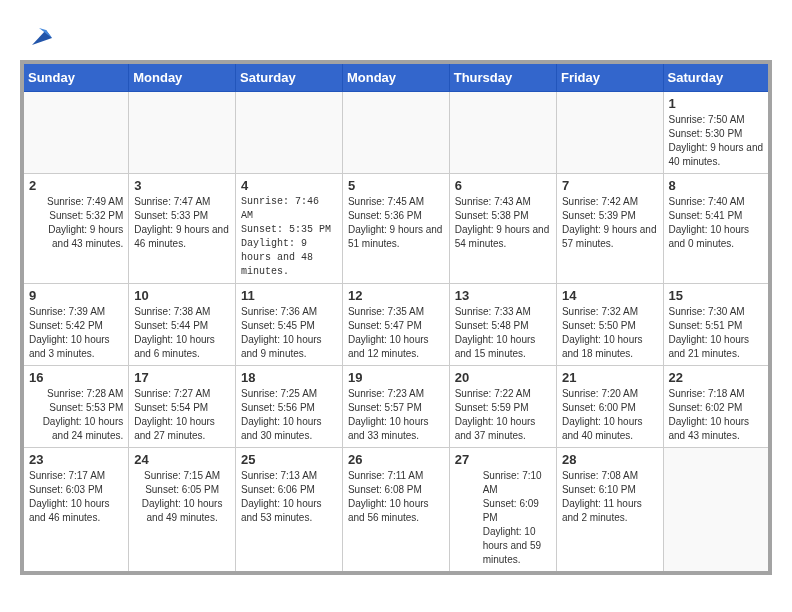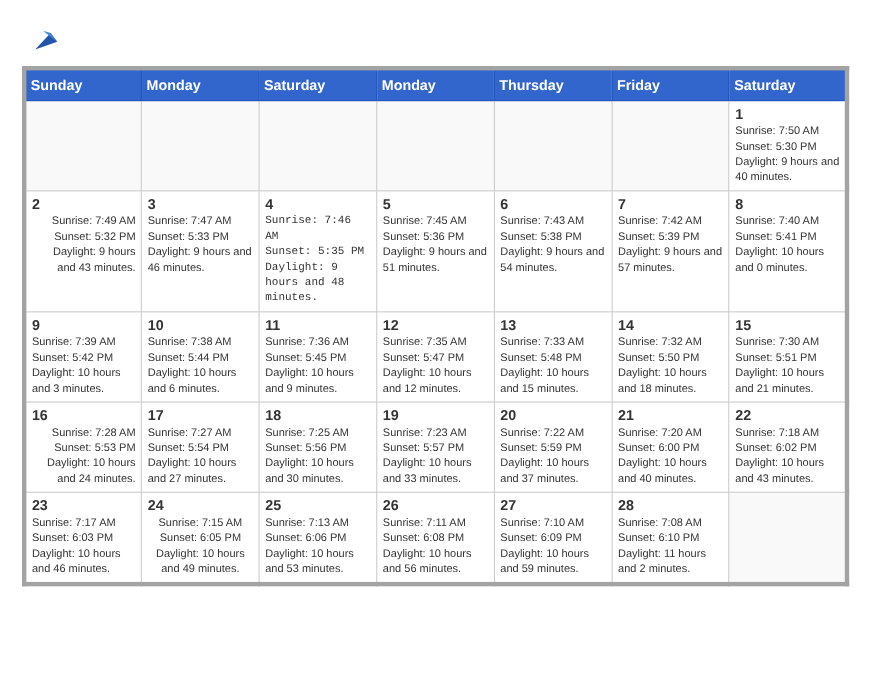--- a/index.html
+++ b/index.html
@@ -290,21 +290,21 @@
 Daylight: 10 hours and 53 minutes.</div>
         </td>
         <td>
           <span class="day-number">26</span>
           <div class="day-info" style="white-space: pre-line;">Sunrise: 7:11 AM
 Sunset: 6:08 PM
 Daylight: 10 hours and 56 minutes.</div>
         </td>
         <td>
           <span class="day-number">27</span>
-          <div class="day-info" style="white-space: pre-line;">Sunrise: 7:10 AM
+          <div class="day-info" style="white-space: pre-line; margin-left: 28px;">Sunrise: 7:10 AM
 Sunset: 6:09 PM
 Daylight: 10 hours and 59 minutes.</div>
         </td>
         <td>
           <span class="day-number">28</span>
           <div class="day-info" style="white-space: pre-line;">Sunrise: 7:08 AM
 Sunset: 6:10 PM
 Daylight: 11 hours and 2 minutes.</div>
         </td>
         <td class="empty"></td>

